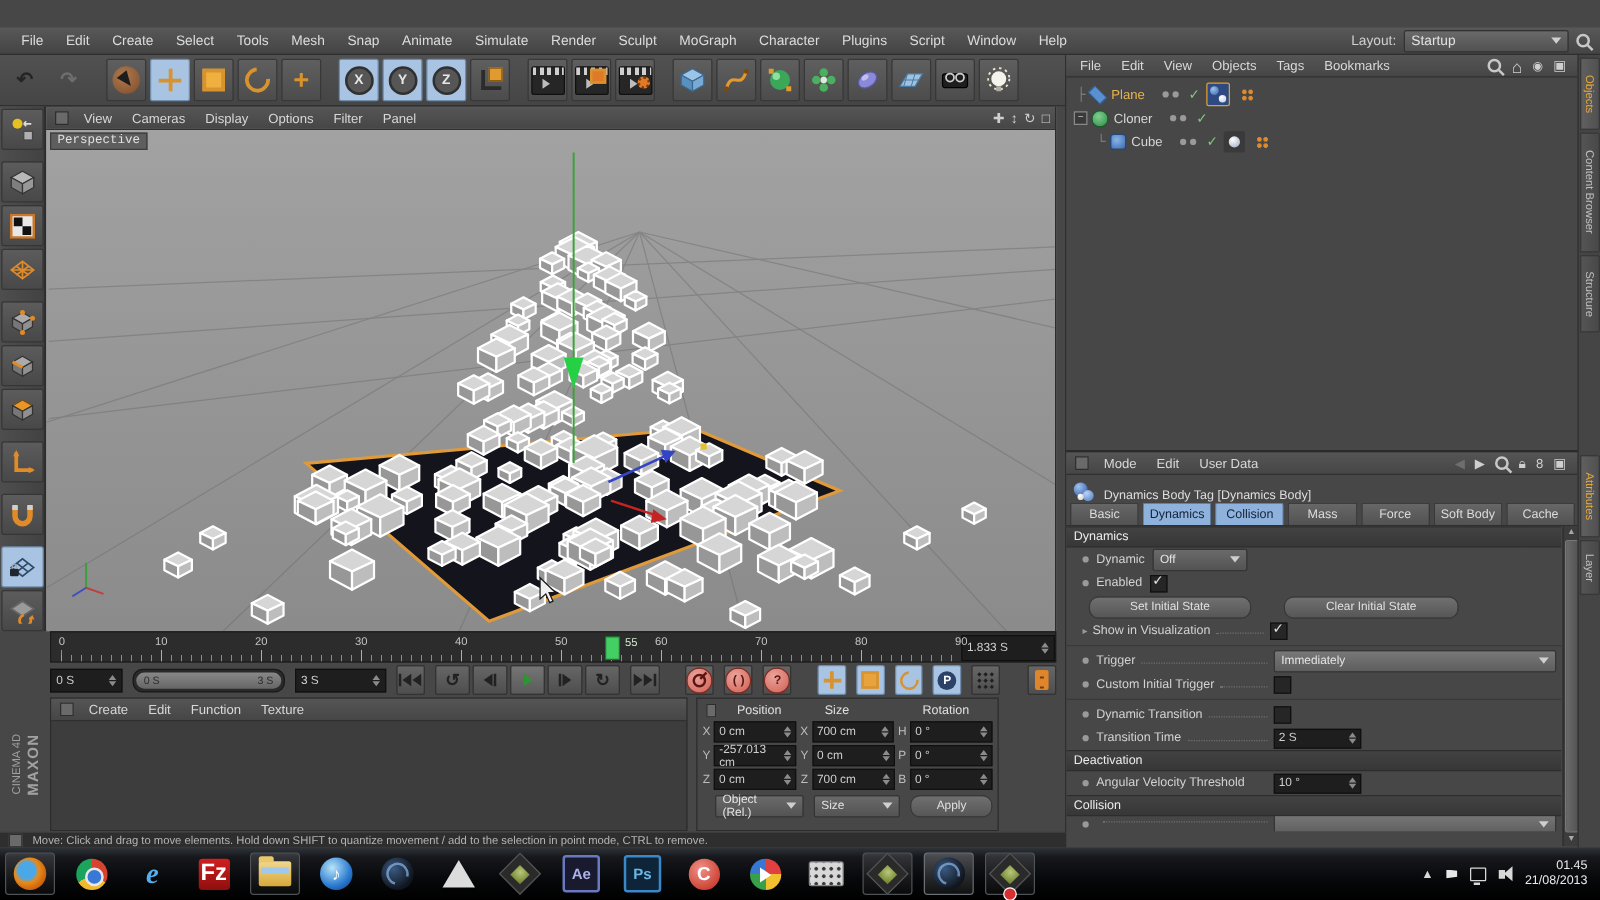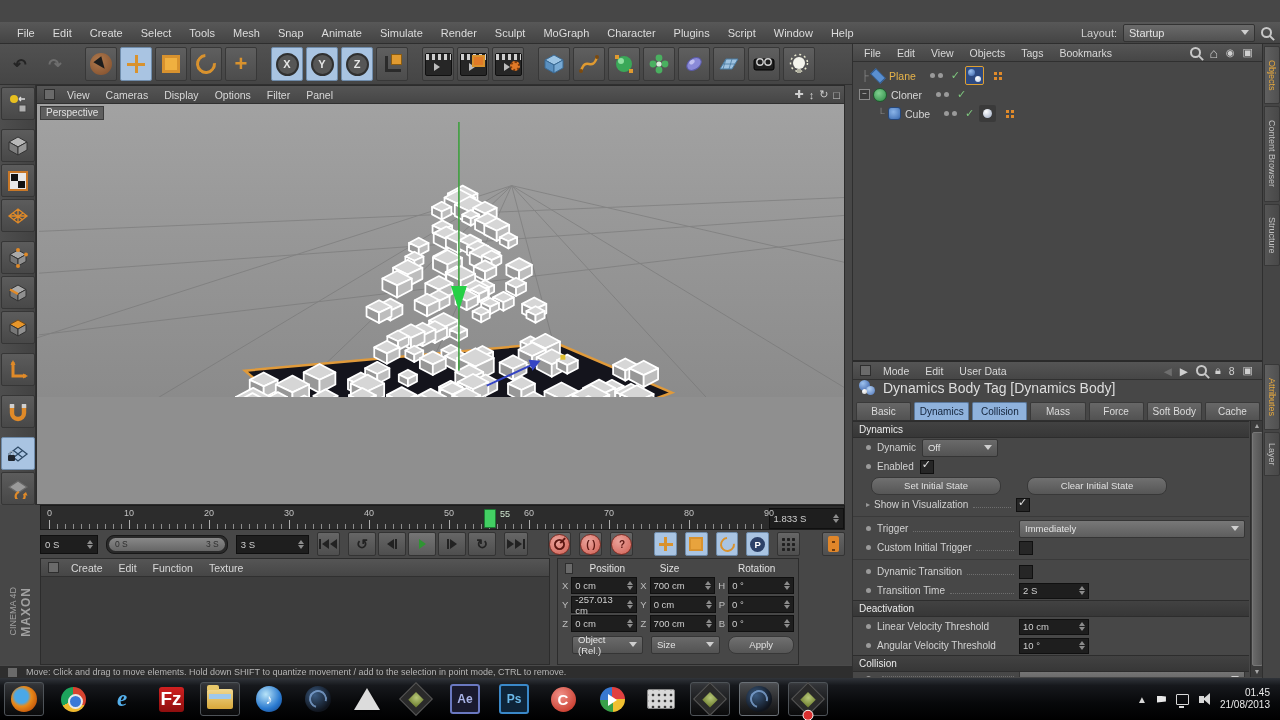--- a/index.html
+++ b/index.html
@@ -48,21 +48,21 @@
   
   .lefttoolbar{left:0;top:85px;width:36px;height:420px;background:linear-gradient(90deg,#4e4e4e,#424242);border-right:1px solid #303030;display:flex;flex-direction:column;align-items:center;padding-top:2px;box-sizing:border-box;gap:2px;}
   .ltb{width:32px;height:32px;border-radius:2px;display:flex;align-items:center;justify-content:center;background:linear-gradient(#5c5c5c,#484848);border:1px solid #363636;}
   .ltb.lite{background:#a9c4e2;border-color:#6f8cab;}
   .ltgap{height:5px;flex:none;}
   
   .vp{left:36px;top:85px;width:809px;height:420px;background:#8f8f8f;border:1px solid #2c2c2c;box-sizing:border-box;}
   .vpmenu{height:17px;background:linear-gradient(#555,#464646);border-bottom:1px solid #303030;display:flex;align-items:center;font-size:10.5px;color:#d8d8d8;padding:0 4px;gap:2px;}
   .vpmenu .mi{padding:0 7px;}
   .vpicons{margin-left:auto;display:flex;gap:5px;color:#cfcfcf;font-size:11px;align-items:center;}
-  .vpcanvas{position:relative;width:100%;height:293px;background:linear-gradient(#a2a2a2 0%,#979797 45%,#8b8b8b 100%);overflow:hidden;}
+  .vpcanvas{position:relative;width:100%;height:401px;background:linear-gradient(#a2a2a2 0%,#979797 45%,#8b8b8b 100%);overflow:hidden;font-family:Liberation Mono, monospace;}
   .persp{position:absolute;left:3px;top:2px;background:rgba(82,82,82,.85);border:1px solid #3c3c3c;color:#e0e0e0;font-size:10px;padding:0 5px 1px;z-index:5;}
   
   .ruler{left:40px;top:505px;width:805px;height:25px;background:#2c2c2c;border:1px solid #1c1c1c;box-sizing:border-box;display:flex;}
   .rtrack{position:relative;width:730px;height:100%;
     background:
       repeating-linear-gradient(90deg,#b0b0b0 0 1px,transparent 1px 80px) 8px 100%/728px 9px no-repeat,
       repeating-linear-gradient(90deg,#8d8d8d 0 1px,transparent 1px 8px) 8px 100%/728px 5px no-repeat;}
   .rlab{position:absolute;top:2px;font-size:9px;color:#c2c2c2;}
   .phead{position:absolute;left:443px;top:3px;width:10px;height:17px;background:#43cf63;border:1px solid #1d7a33;border-radius:1px;}
   .pheadlab{position:absolute;left:459px;top:3px;font-size:9px;color:#cfe6cf;}
@@ -137,21 +137,21 @@
   .tagdots{background:transparent;}
   .tagdots::after{content:"";width:10px;height:10px;background:radial-gradient(#e08a2a 1.8px,transparent 2px);background-size:5px 5px;}
   .tagwhite{background:#3a3a3a;}
   .tagwhite::after{content:"";width:9px;height:9px;border-radius:50%;background:radial-gradient(circle at 35% 30%,#fff,#9aa8c0);}
   .objicon{width:14px;height:14px;display:flex;align-items:center;justify-content:center;}
   .planeic{width:12px;height:12px;background:#5a8fd0;transform:rotate(45deg) scaleY(.55);border:1px solid #2e5a90;}
   .clonic{width:12px;height:12px;border-radius:50%;background:radial-gradient(circle at 40% 35%,#7fd08f,#2d8a46);border:1px solid #1c5a2c;}
   .cubic{width:11px;height:11px;background:radial-gradient(circle at 40% 35%,#8ab4e8,#3a6ab0);border-radius:3px;border:1px solid #26477a;}
   
   .am{position:absolute;left:0;top:318px;width:410px;height:316px;}
-  .amtitle{display:flex;align-items:flex-start;height:22px;padding:0 6px;font-size:14px;color:#dedede;gap:6px;}
+  .amtitle{display:flex;align-items:flex-end;height:22px;padding:0 6px;font-size:10px;color:#dedede;gap:6px;}
   .balls{position:relative;width:18px;height:16px;}
   .balls i{position:absolute;border-radius:50%;display:block;}
   .balls .b1{width:11px;height:11px;background:radial-gradient(circle at 35% 30%,#9ec2ee,#2d54a0);left:0;top:0;}
   .balls .b2{width:9px;height:9px;background:radial-gradient(circle at 35% 30%,#b8d4f4,#4a72b8);left:7px;top:6px;}
   .balls .b3{width:5px;height:5px;background:radial-gradient(circle at 35% 30%,#fff,#c8c8c8);left:3px;top:9px;}
   .atabs{display:flex;height:18px;padding:0 3px;gap:3px;}
   .atab{flex:1;background:linear-gradient(#676767,#525252);border:1px solid #393939;border-bottom:none;border-radius:2px 2px 0 0;display:flex;align-items:center;justify-content:center;font-size:10px;color:#dcdcdc;}
   .atab.on{background:#8fb2dc;color:#13233a;border-color:#5c7a9e;}
   .acontent{position:relative;height:256px;border-top:1px solid #2f2f2f;overflow:hidden;padding-right:14px;}
   .sechead{height:15px;background:linear-gradient(#424242,#373737);border-top:1px solid #2d2d2d;border-bottom:1px solid #2d2d2d;display:flex;align-items:center;padding-left:6px;font-size:10px;color:#ececec;}
@@ -1545,33 +1545,20 @@
               <span class="spin">
                 <i class="up"></i>
                 <i class="dn"></i>
               </span>
             </div>
         </div>
         <div class="sechead">Deactivation</div>
         <div class="arow">
           <span class="pdot"></span>
           <span class="alab">
-              <span>Linear Velocity Threshold</span>
-            </span>
-          <div class="afield">
-              <span>10 cm</span>
-              <span class="spin">
-                <i class="up"></i>
-                <i class="dn"></i>
-              </span>
-            </div>
-        </div>
-        <div class="arow">
-          <span class="pdot"></span>
-          <span class="alab">
               <span>Angular Velocity Threshold</span>
             </span>
           <div class="afield">
               <span>10 °</span>
               <span class="spin">
                 <i class="up"></i>
                 <i class="dn"></i>
               </span>
             </div>
         </div>

